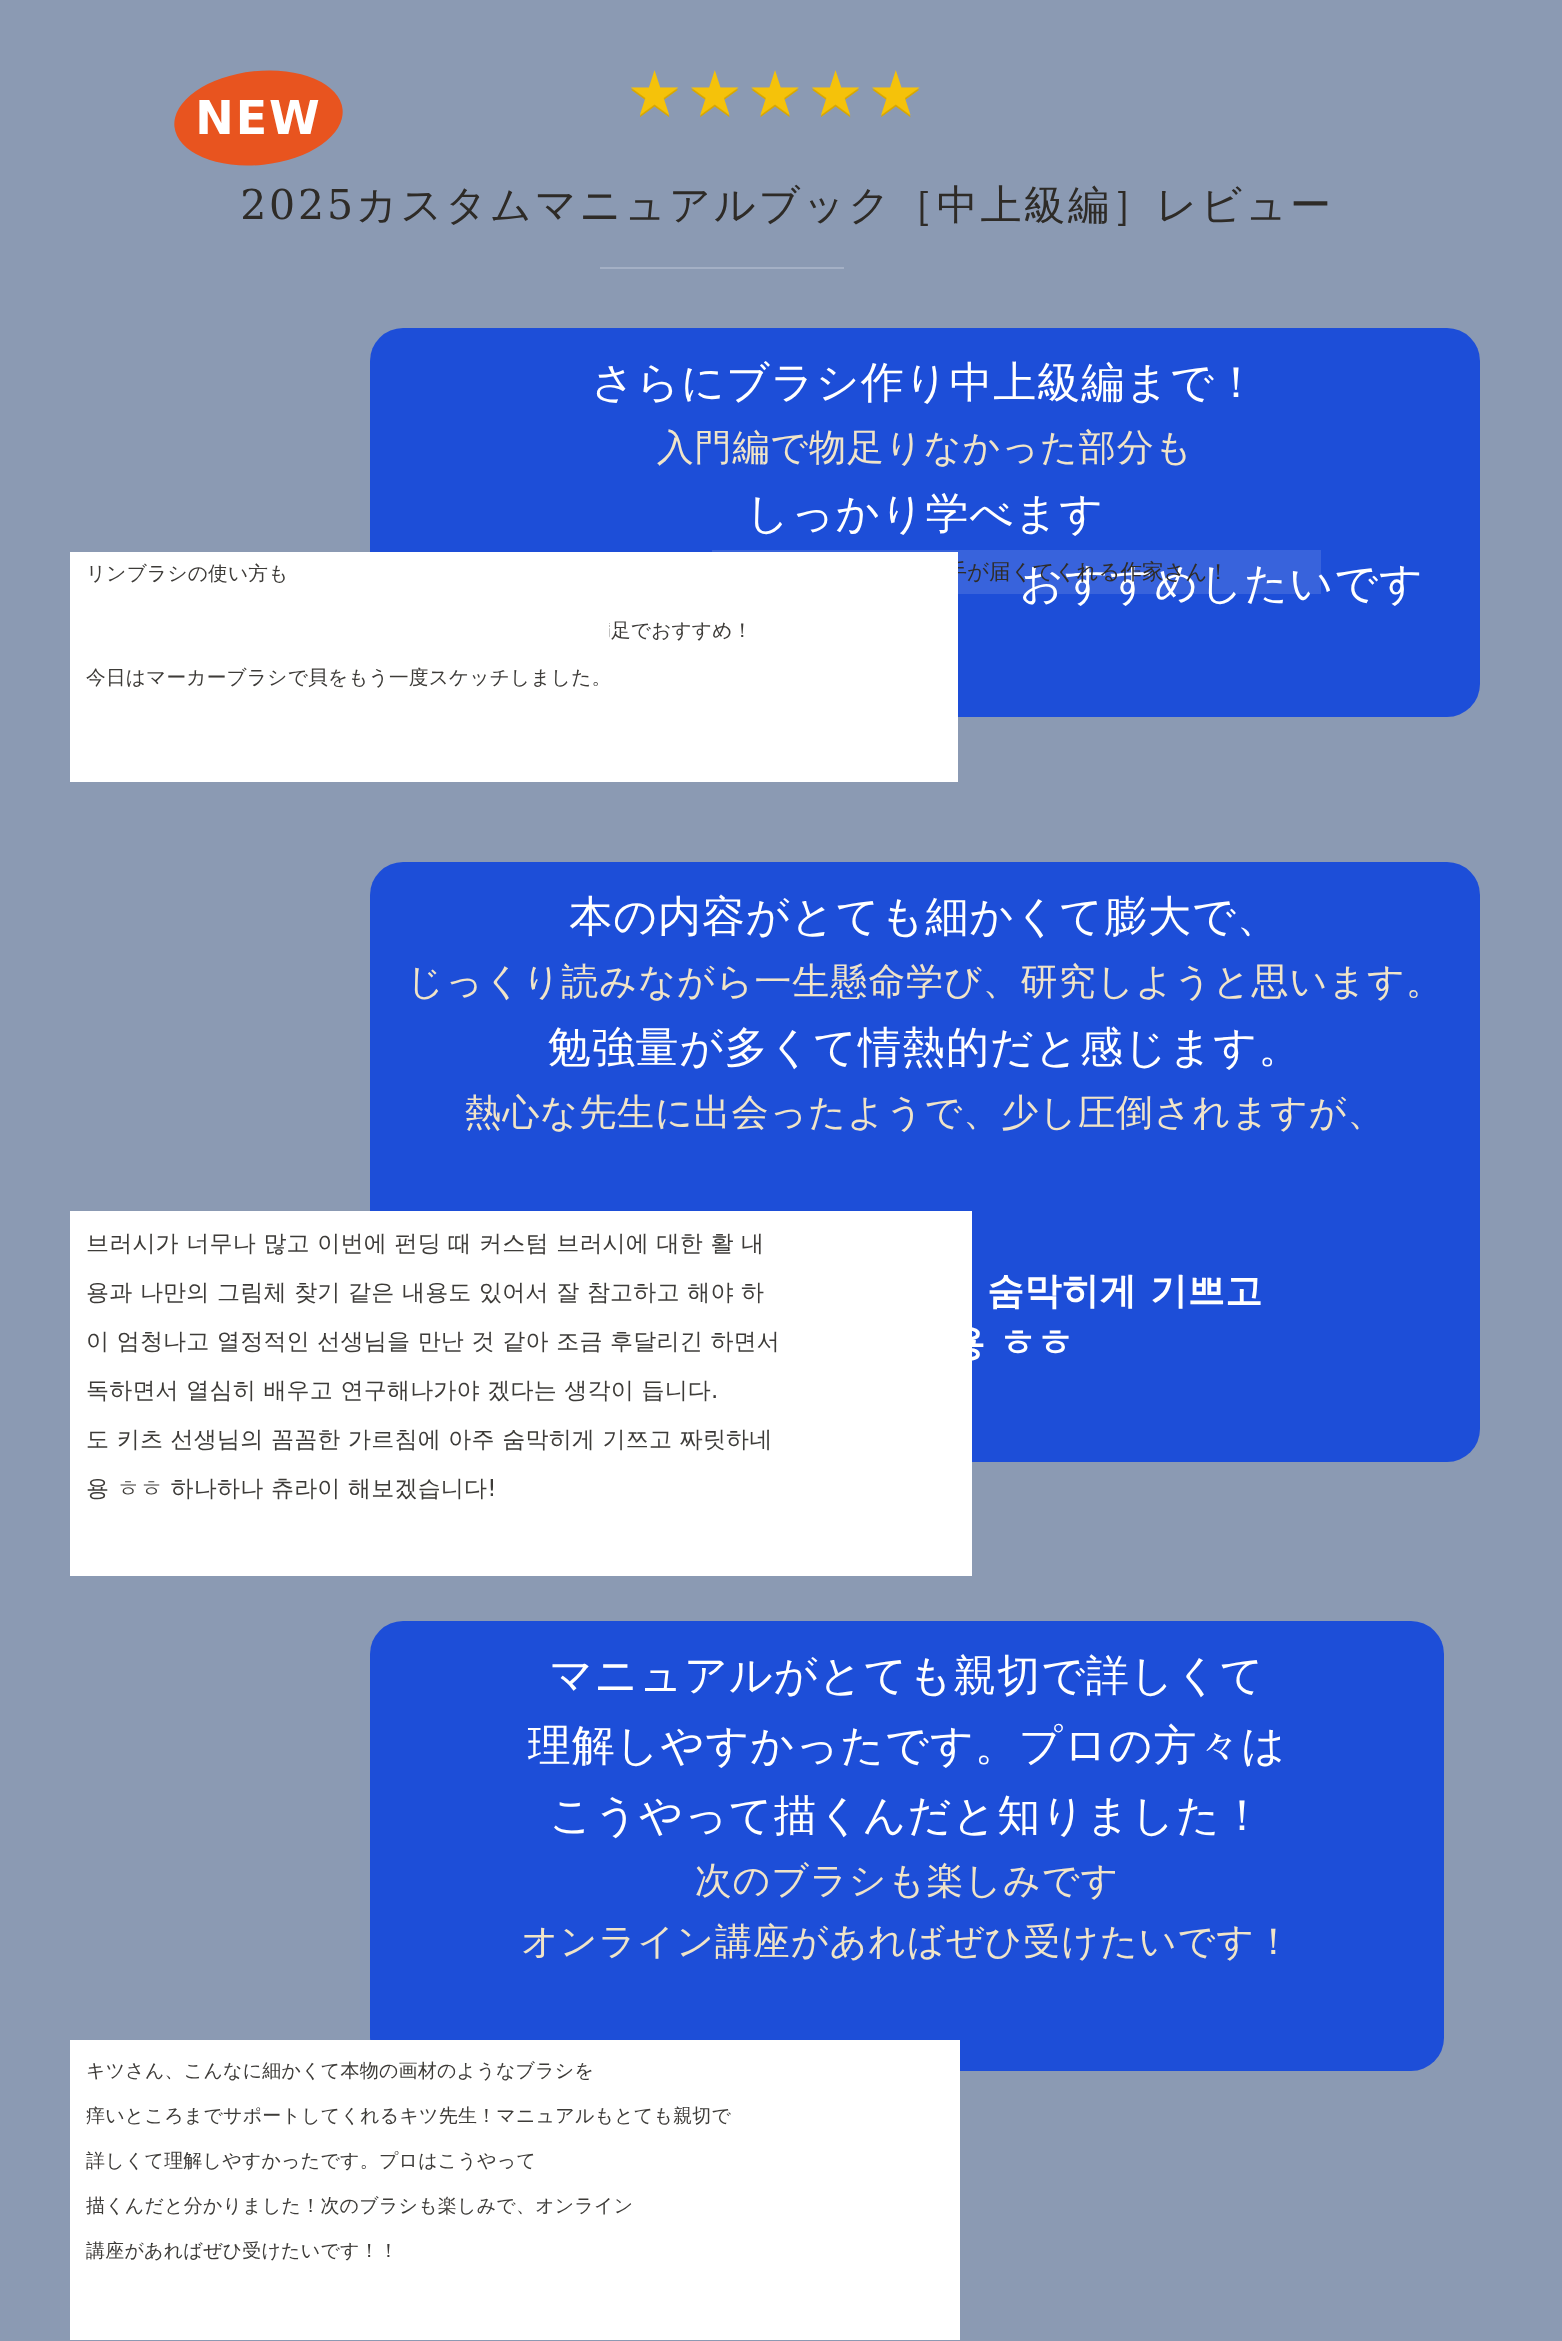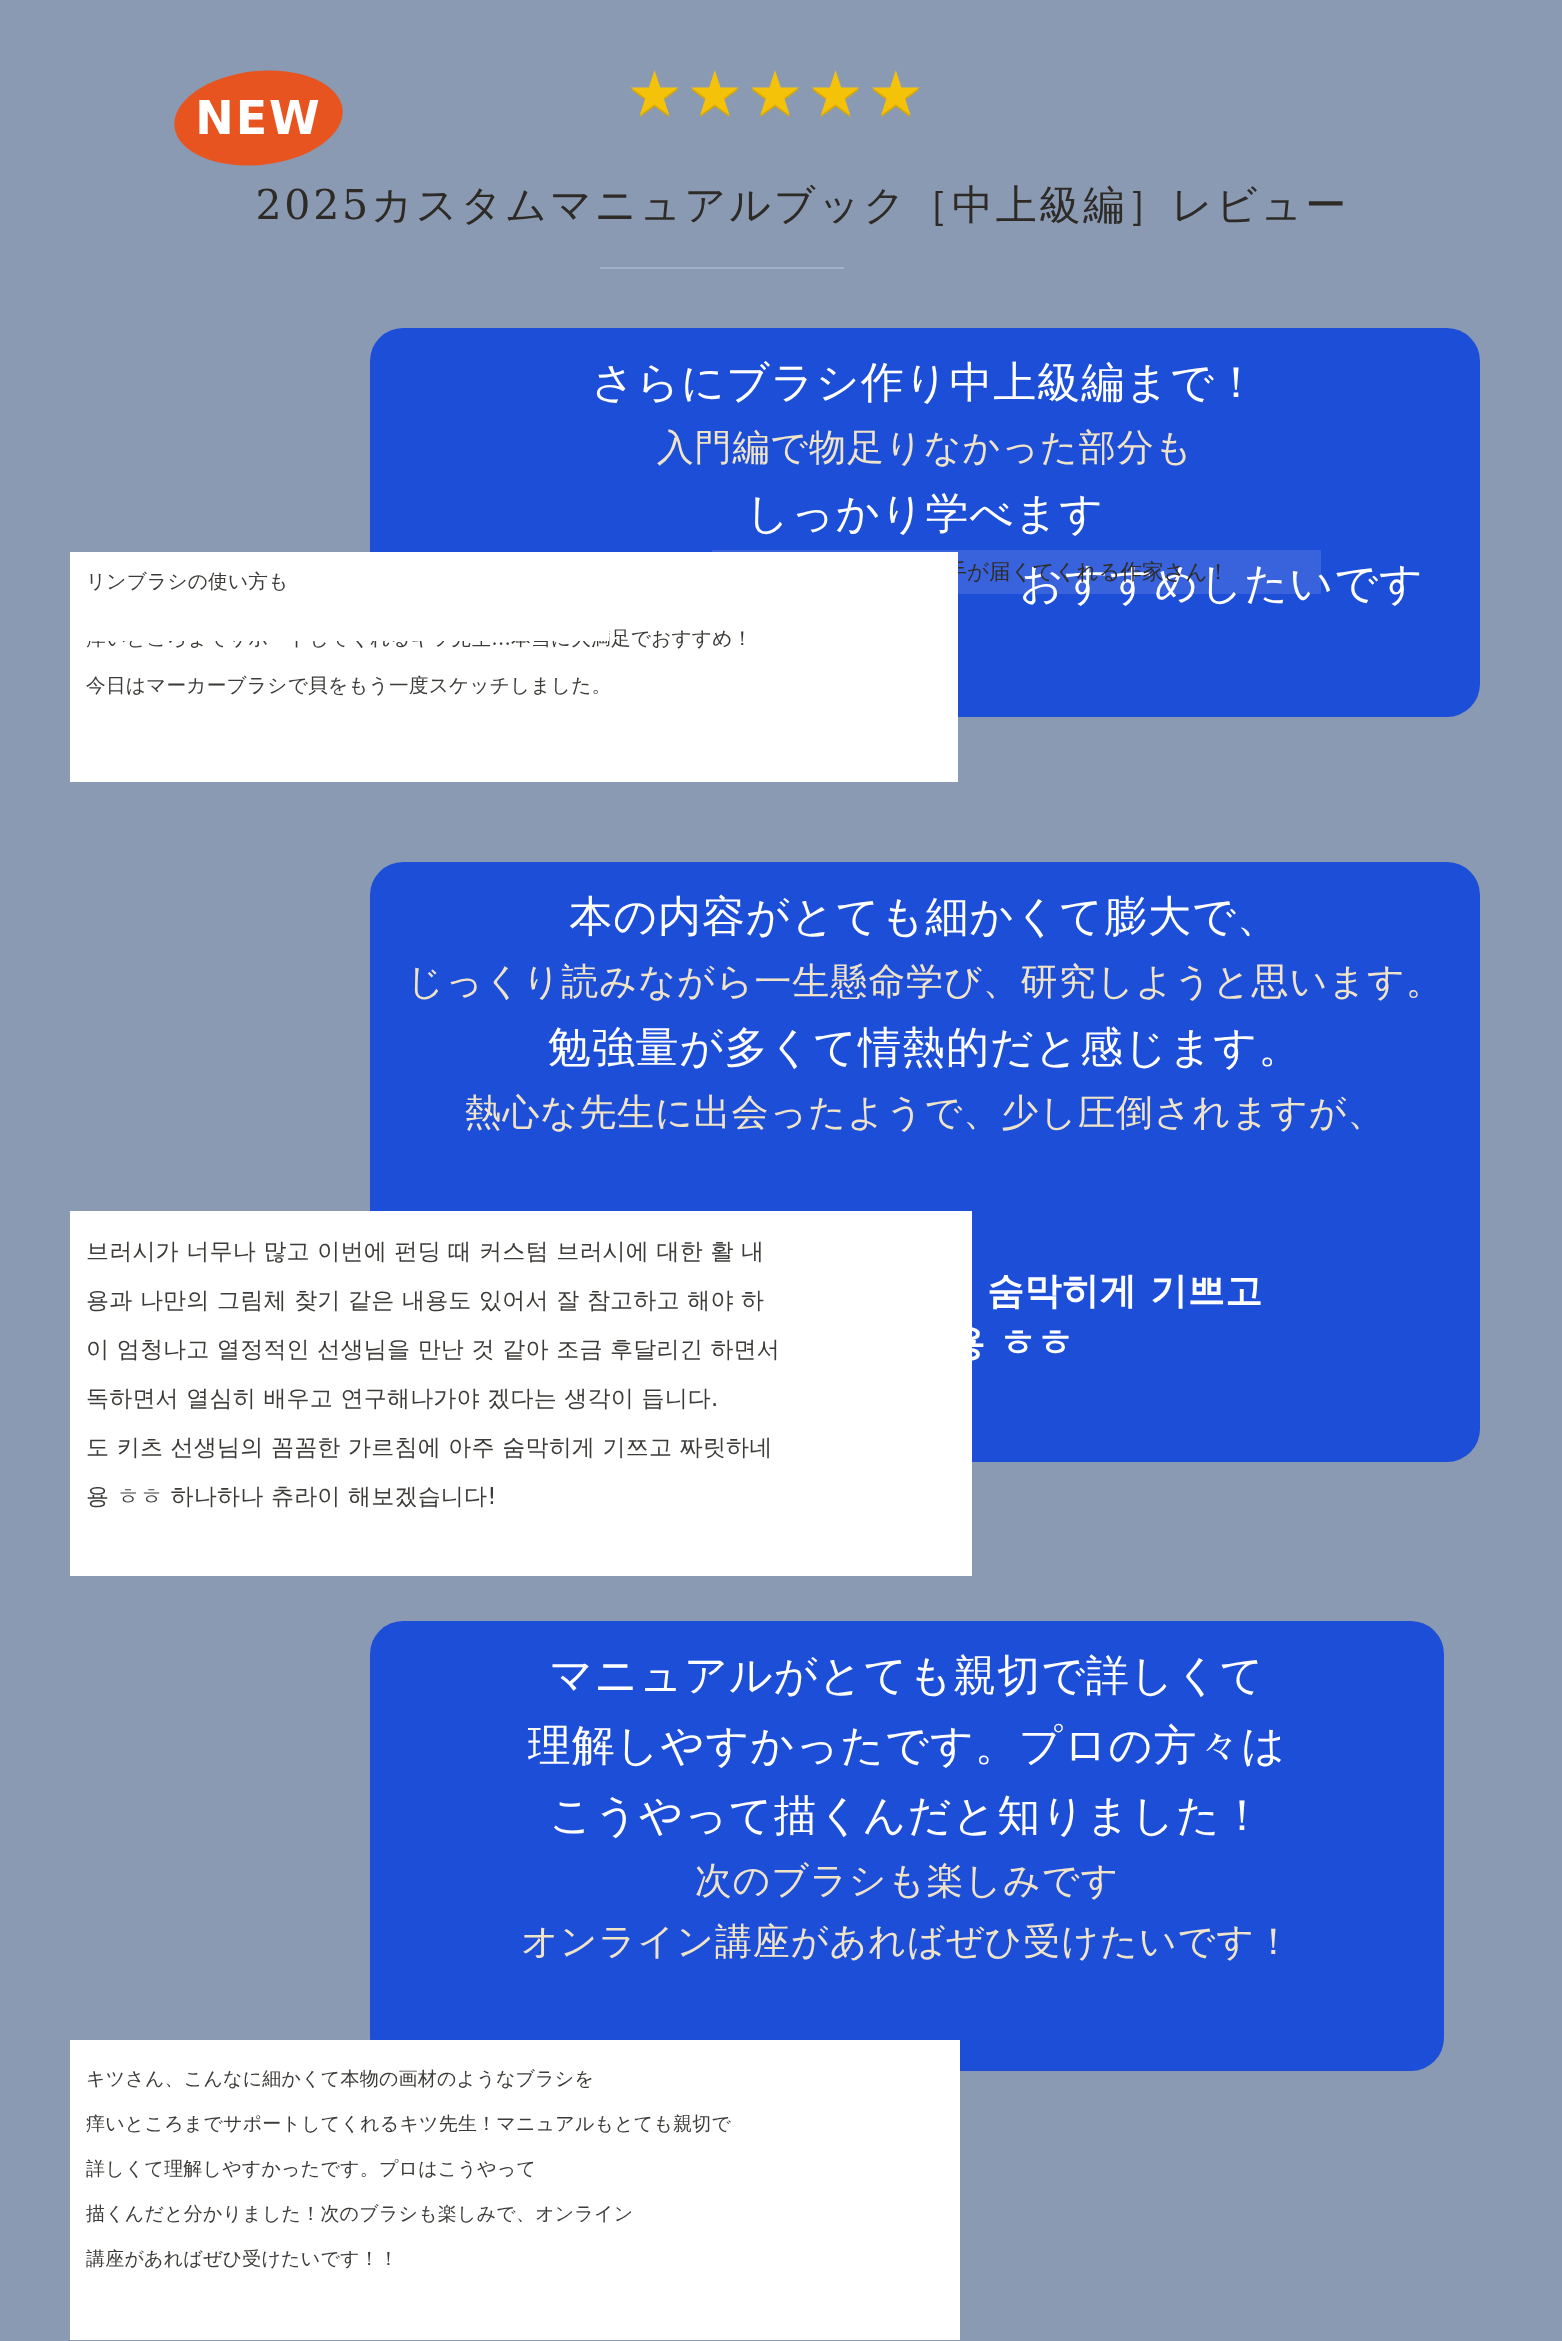--- a/index.html
+++ b/index.html
@@ -52,21 +52,21 @@
     font-size: 62px;
     line-height: 66px;
     color: #f5c20a;
     letter-spacing: 4.7px;
     text-shadow: 0 1.9px 0 #d9a800;
   }
   #header-title {
     position: absolute;
     left: 225px; top: 178px;
     width: 1124px;
-    text-align: right;
+    text-align: center;
     font-size: 41px;
     color: #2e2b27;
     letter-spacing: 2.8px;
     font-family: "DejaVu Serif", serif;
   }
   #header-rule {
     position: absolute;
     left: 600px; top: 267px;
     width: 244px; height: 1.9px;
     background: #a4b0c5;
@@ -106,21 +106,21 @@
     color: #ffffff;
     font-family: "DejaVu Sans", sans-serif;
     letter-spacing: 0.5px;
   }
 
   
   .shot {
     position: absolute;
     background: #ffffff;
     box-sizing: border-box;
-    padding: 16px 16px;
+    padding: 8px 16px;
   }
   .shot p {
     margin: 0;
     color: #3d3b38;
     letter-spacing: 0.2px;
   }
   .shot.jp p { font-family: "DejaVu Serif", serif; }
   .shot.kr p { font-family: "DejaVu Sans", sans-serif; }
 
   #shot1 { left: 70px; top: 552px; width: 888px; height: 230px; }

